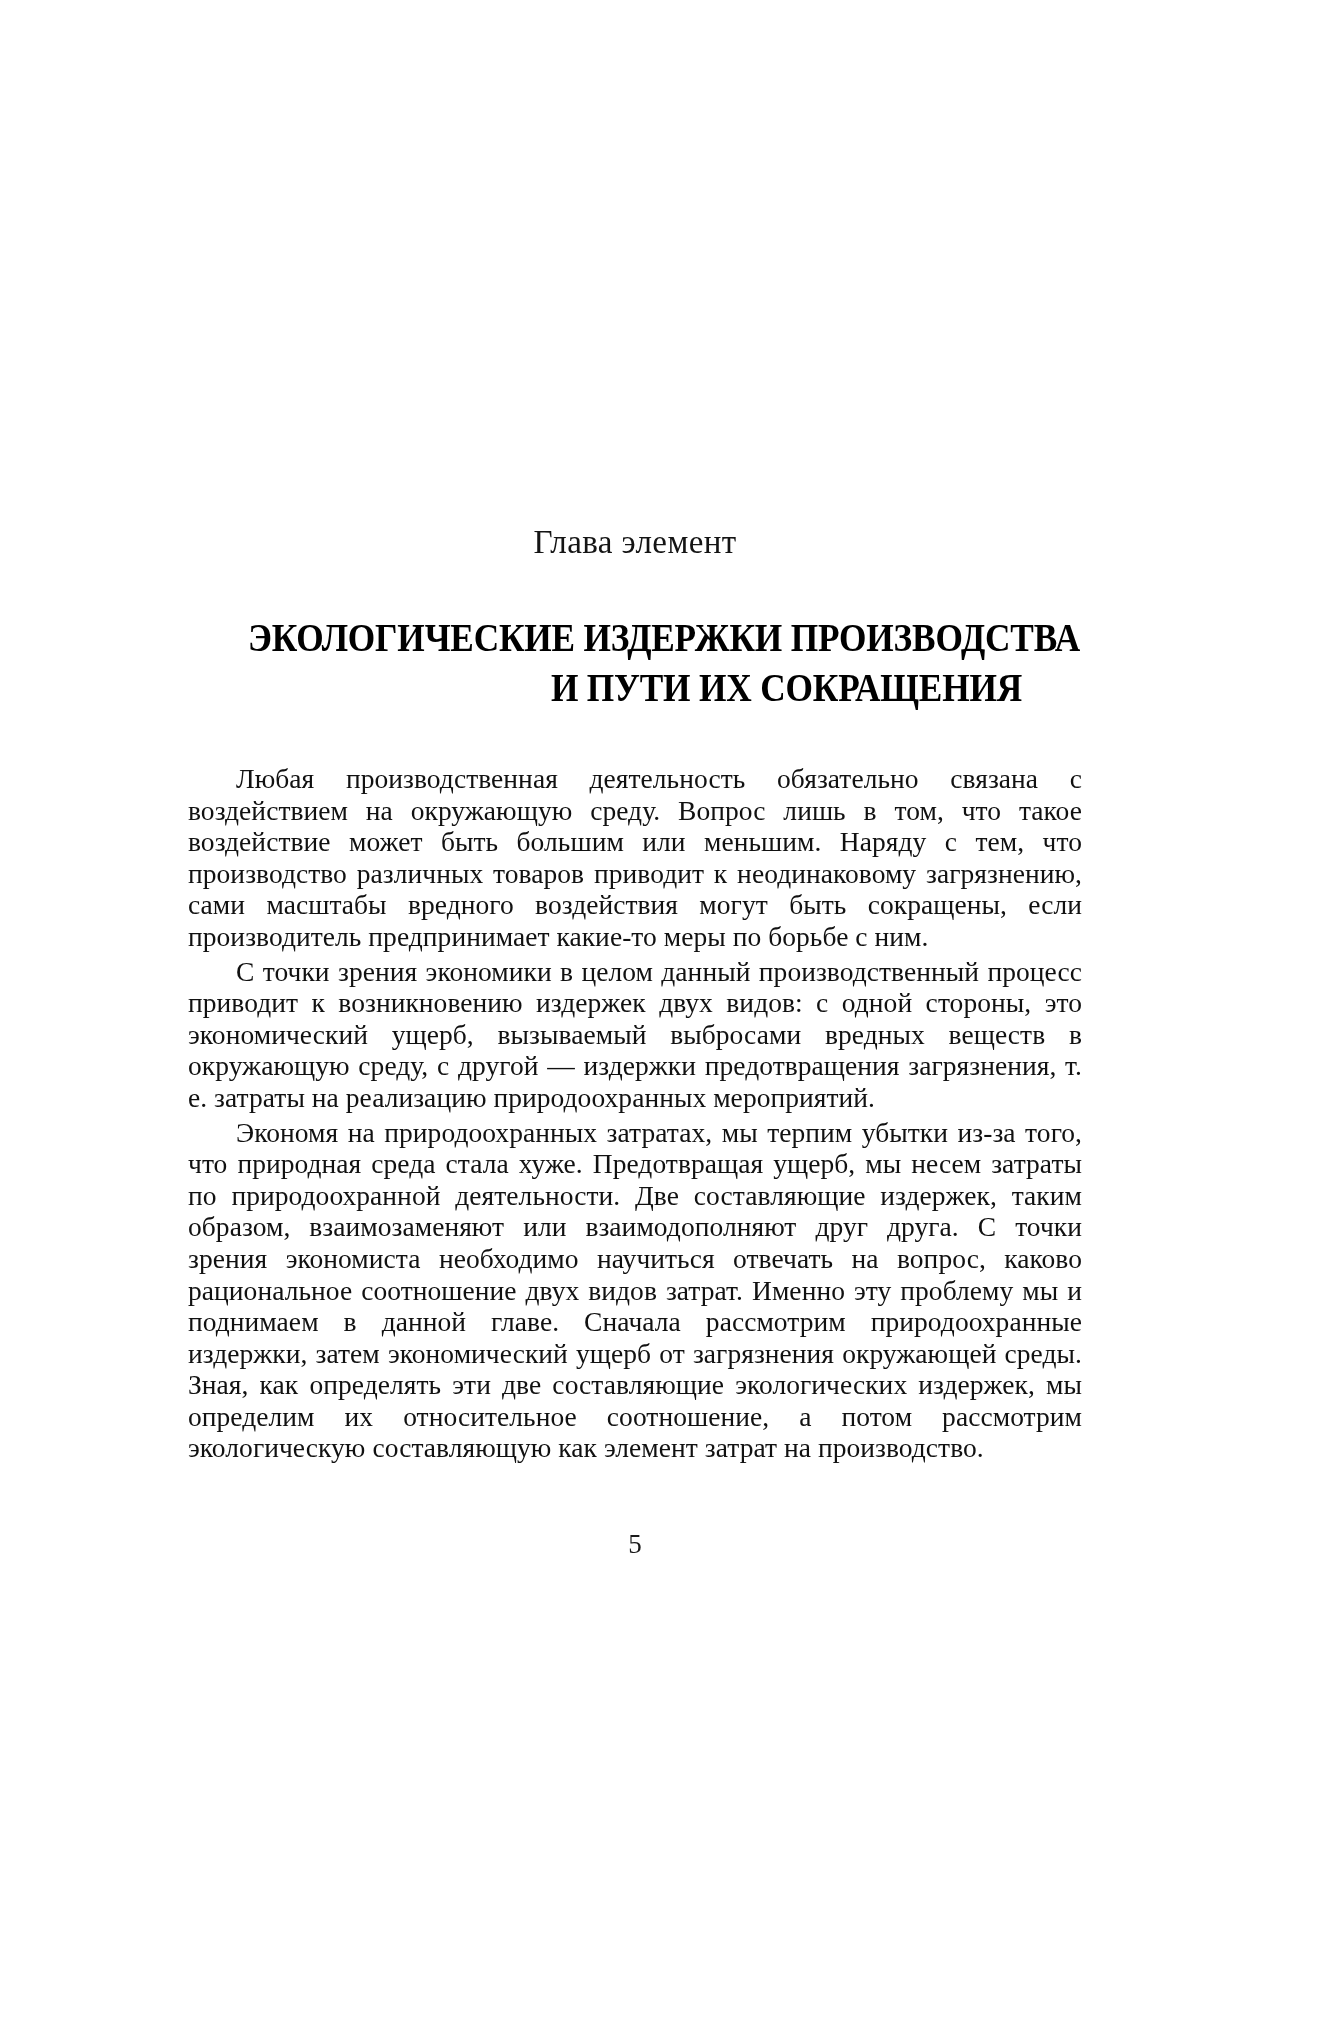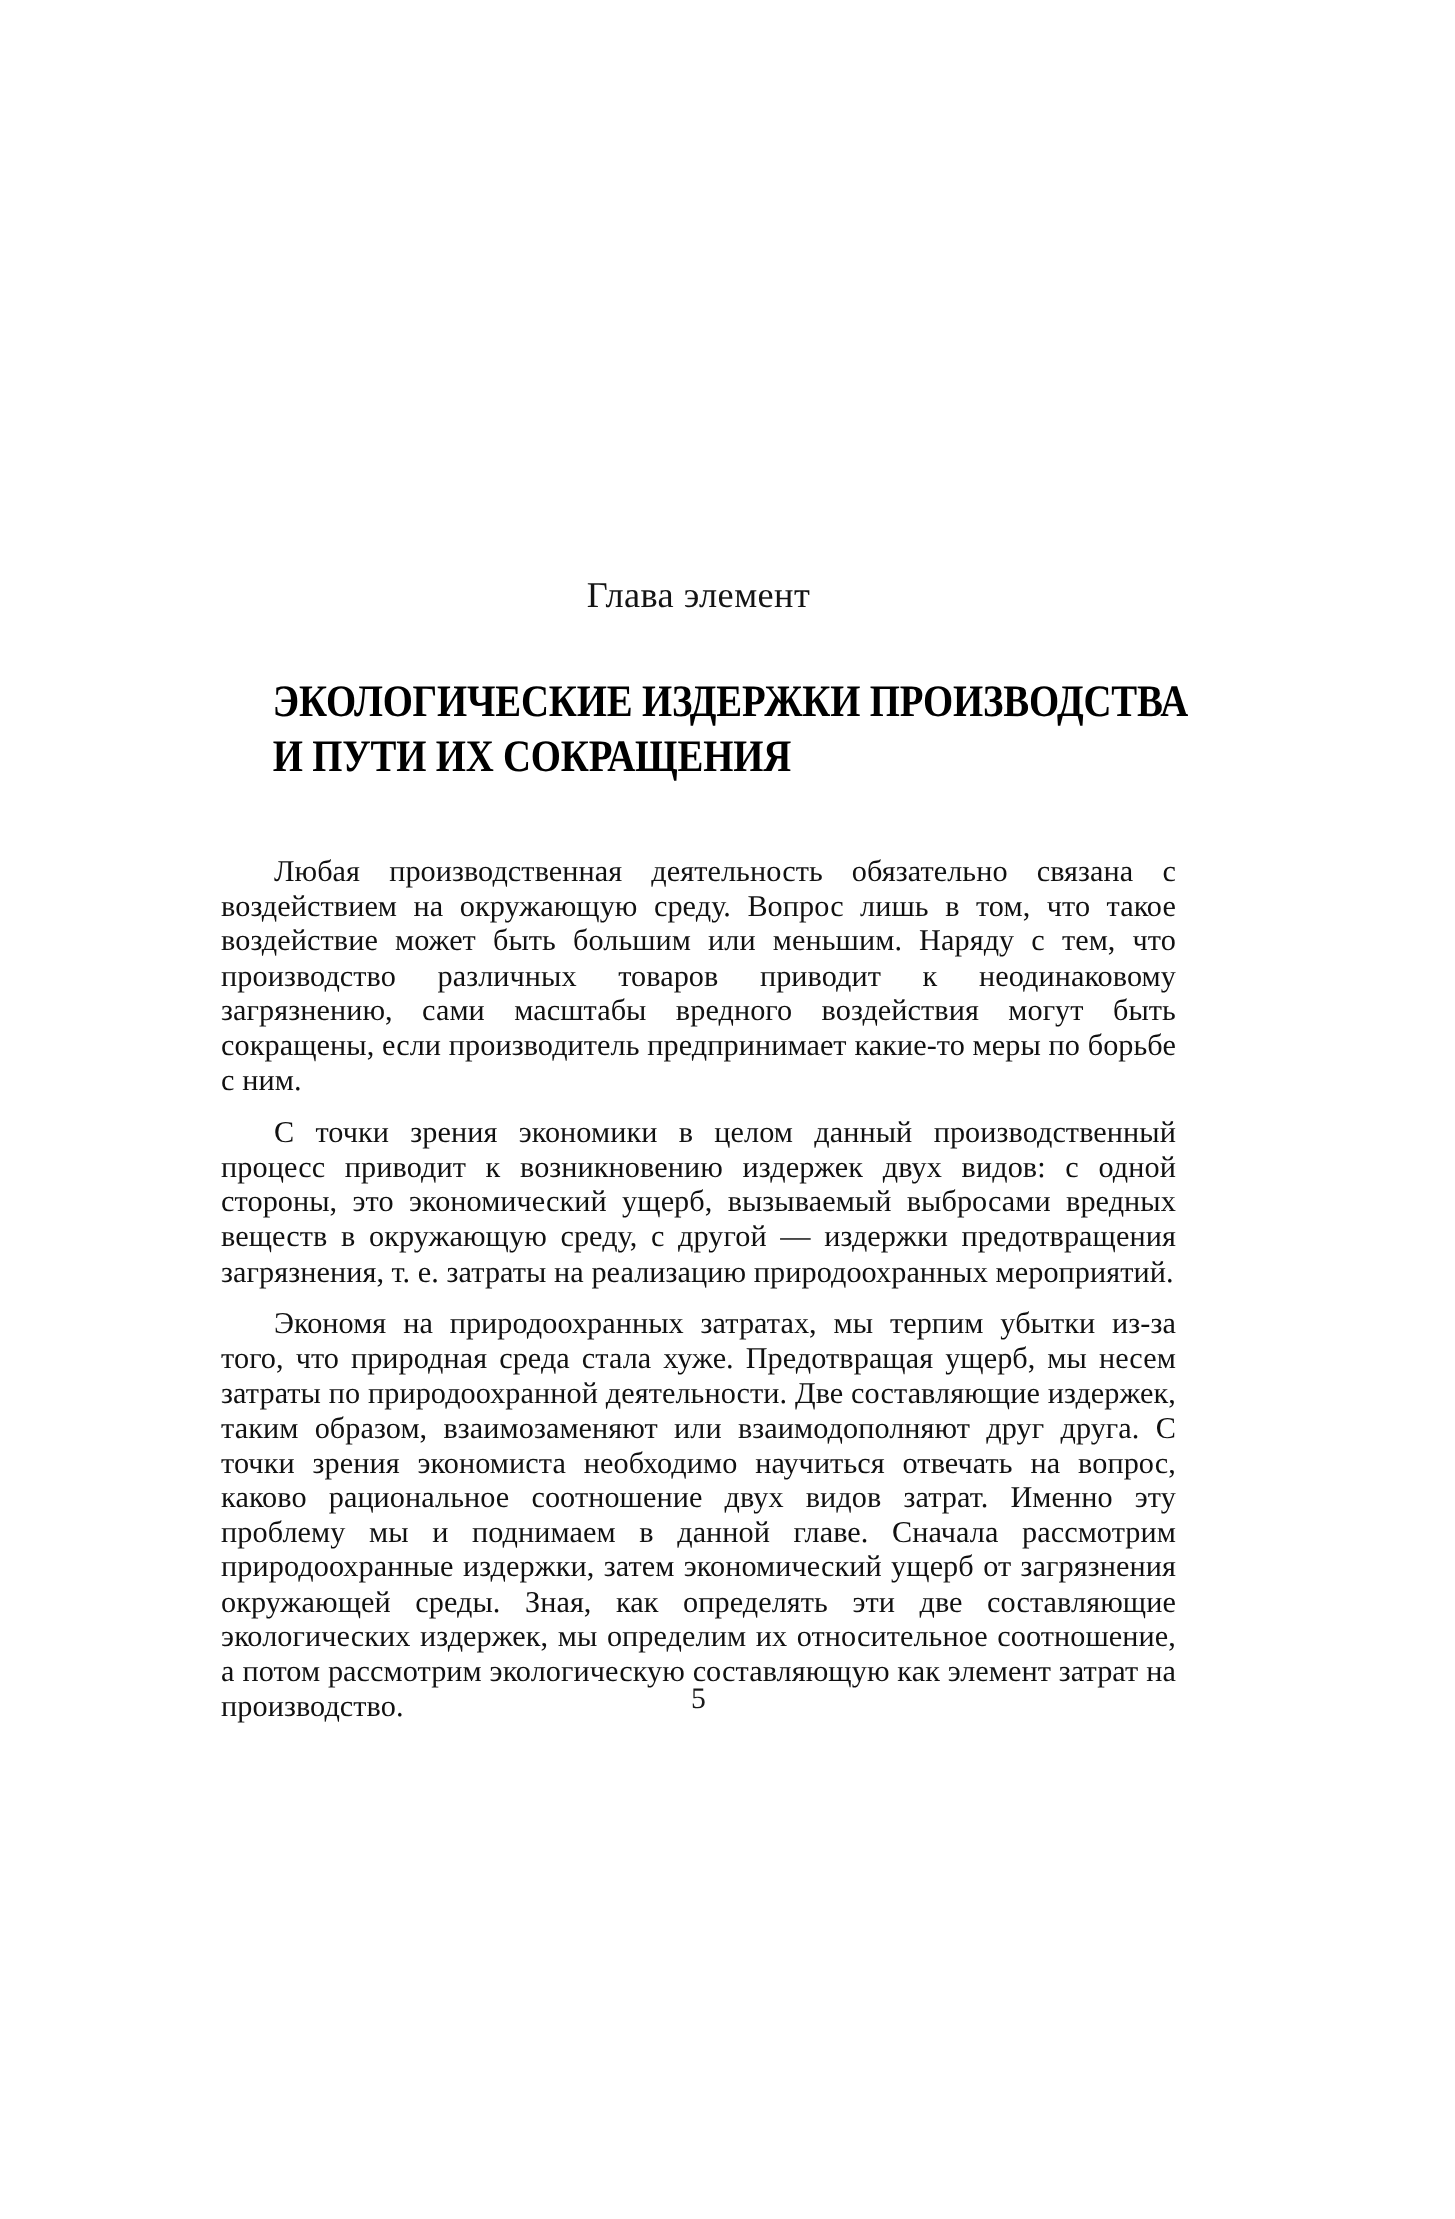--- a/index.html
+++ b/index.html
@@ -41,21 +41,21 @@
     letter-spacing: 0.4px;
     color: #141414;
   }
 
   
   .chapter-title {
     position: absolute;
     left: 0;
     top: 592px;
     width: 900px;
-    text-align: left;
+    text-align: right;
     color: #000000;
   }
 
   .chapter-title .title-line {
     display: block;
     font-weight: 700;
     font-size: 41px;
     line-height: 48px;
     letter-spacing: -0.2px;
     transform: scaleX(0.86);
@@ -69,21 +69,21 @@
 
   
   .body-copy {
     position: absolute;
     left: 0;
     top: 760px;
     width: 900px;
   }
 
   .body-copy p {
-    margin: 16px;
+    margin: 3px;
     text-indent: 48px;
     text-align: justify;
     font-size: 27.5px;
     line-height: 31.6px;
     letter-spacing: 0.05px;
     color: #111111;
     -webkit-hyphens: none;
     hyphens: none;
   }
 

